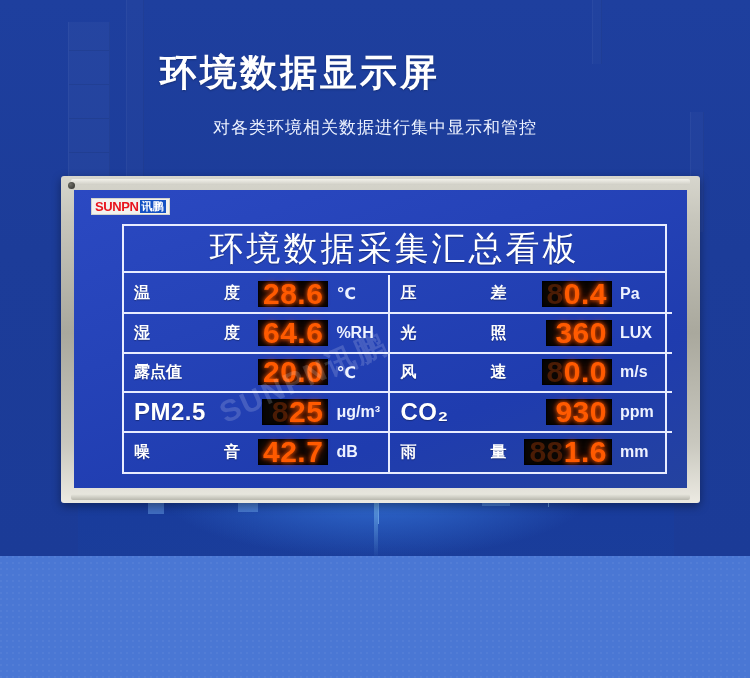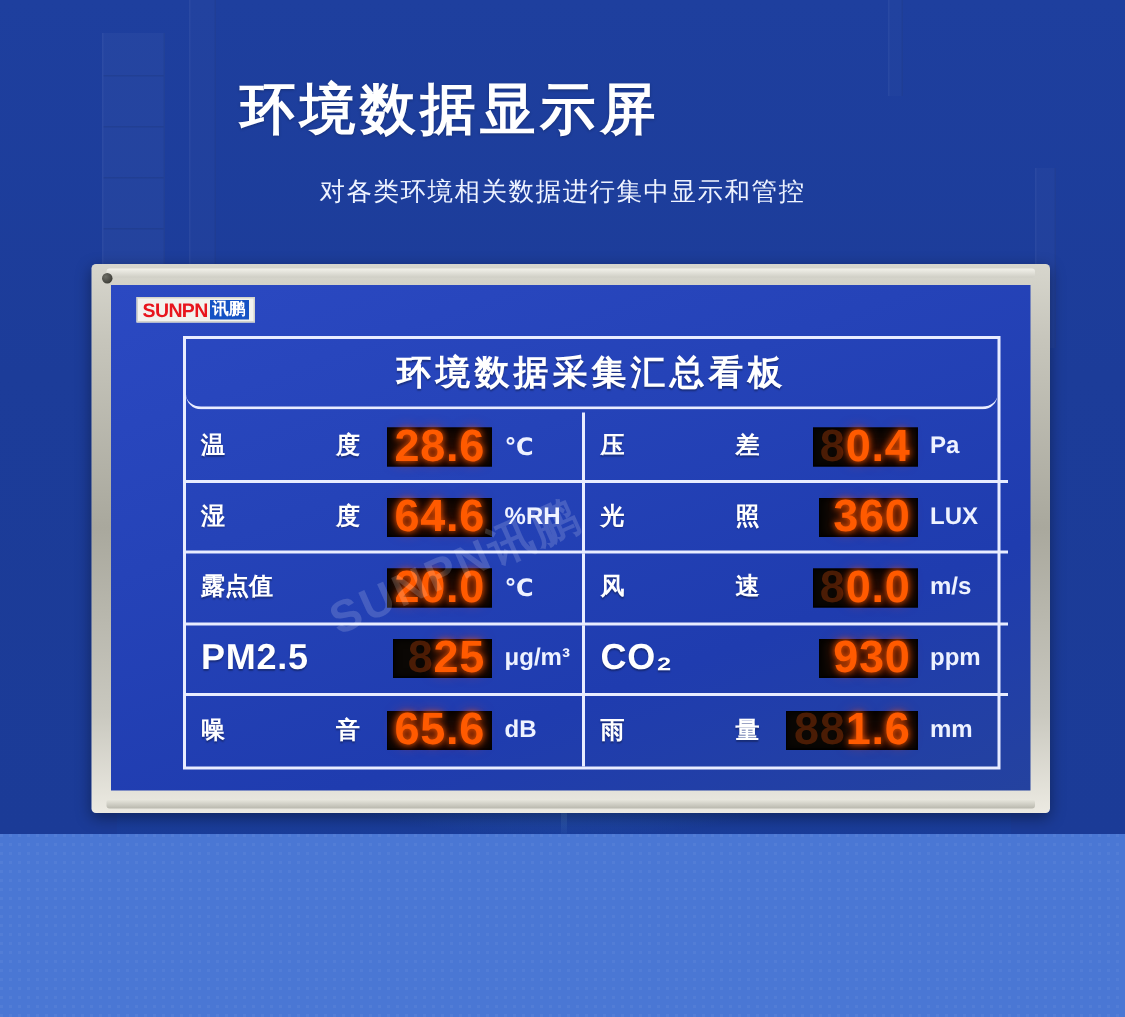--- a/index.html
+++ b/index.html
@@ -102,21 +102,21 @@
     text-align: center;
     color: #eef3ff;
     font-size: 17px;
     letter-spacing: 1px;
   }
 
   
   .board-outer {
     position: absolute;
     left: 61px; top: 176px;
-    width: 639px; height: 366px;
+    width: 639px; height: 327px;
   }
 
   
   .frame {
     position: absolute;
     inset: 0;
     padding: 14px 13px 15px 13px;
     background: linear-gradient(180deg,#d7d6cd 0%, #c6c5bb 14%, #a9a89d 48%, #c9c8bf 82%, #eceae2 100%);
     border-radius: 3px;
     box-shadow: 0 3px 10px rgba(0,0,0,0.38);
@@ -203,26 +203,25 @@
     left: 48px; top: 34px; right: 20px; bottom: 14px;
     border: 2px solid #e8ecff;
   }
 
   .board-title {
     height: 47px;
     display: flex;
     align-items: center;
     justify-content: center;
     color: #ffffff;
-    font-size: 23px;
-    font-weight: bold;
+    font-size: 34px;
+    font-weight: normal;
     letter-spacing: 3px;
     text-shadow: 0 1px 1px rgba(0,0,0,0.3);
     border-bottom: 2px solid #e8ecff;
-    border-radius: 10px;
   }
 
   .grid {
     position: absolute;
     left: 0; right: 0; top: 49px; bottom: 0;
     display: grid;
     grid-template-columns: 1fr 1fr;
     grid-auto-rows: 1fr;
   }
 
@@ -432,21 +431,21 @@
                 <span class="digits">930</span>
               </span>
               <span class="c-unit">ppm</span>
             </div>
 
             <div class="cell">
               <span class="c-label wide">噪　　音</span>
               <span class="c-spacer"></span>
               <span class="led">
                 <span class="digits dim"></span>
-                <span class="digits">65.6</span>
+                <span class="digits">42.7</span>
               </span>
               <span class="c-unit">dB</span>
             </div>
 
             <div class="cell">
               <span class="c-label wide">雨　　量</span>
               <span class="c-spacer"></span>
               <span class="led">
                 <span class="digits dim">88</span>
                 <span class="digits">1.6</span>

